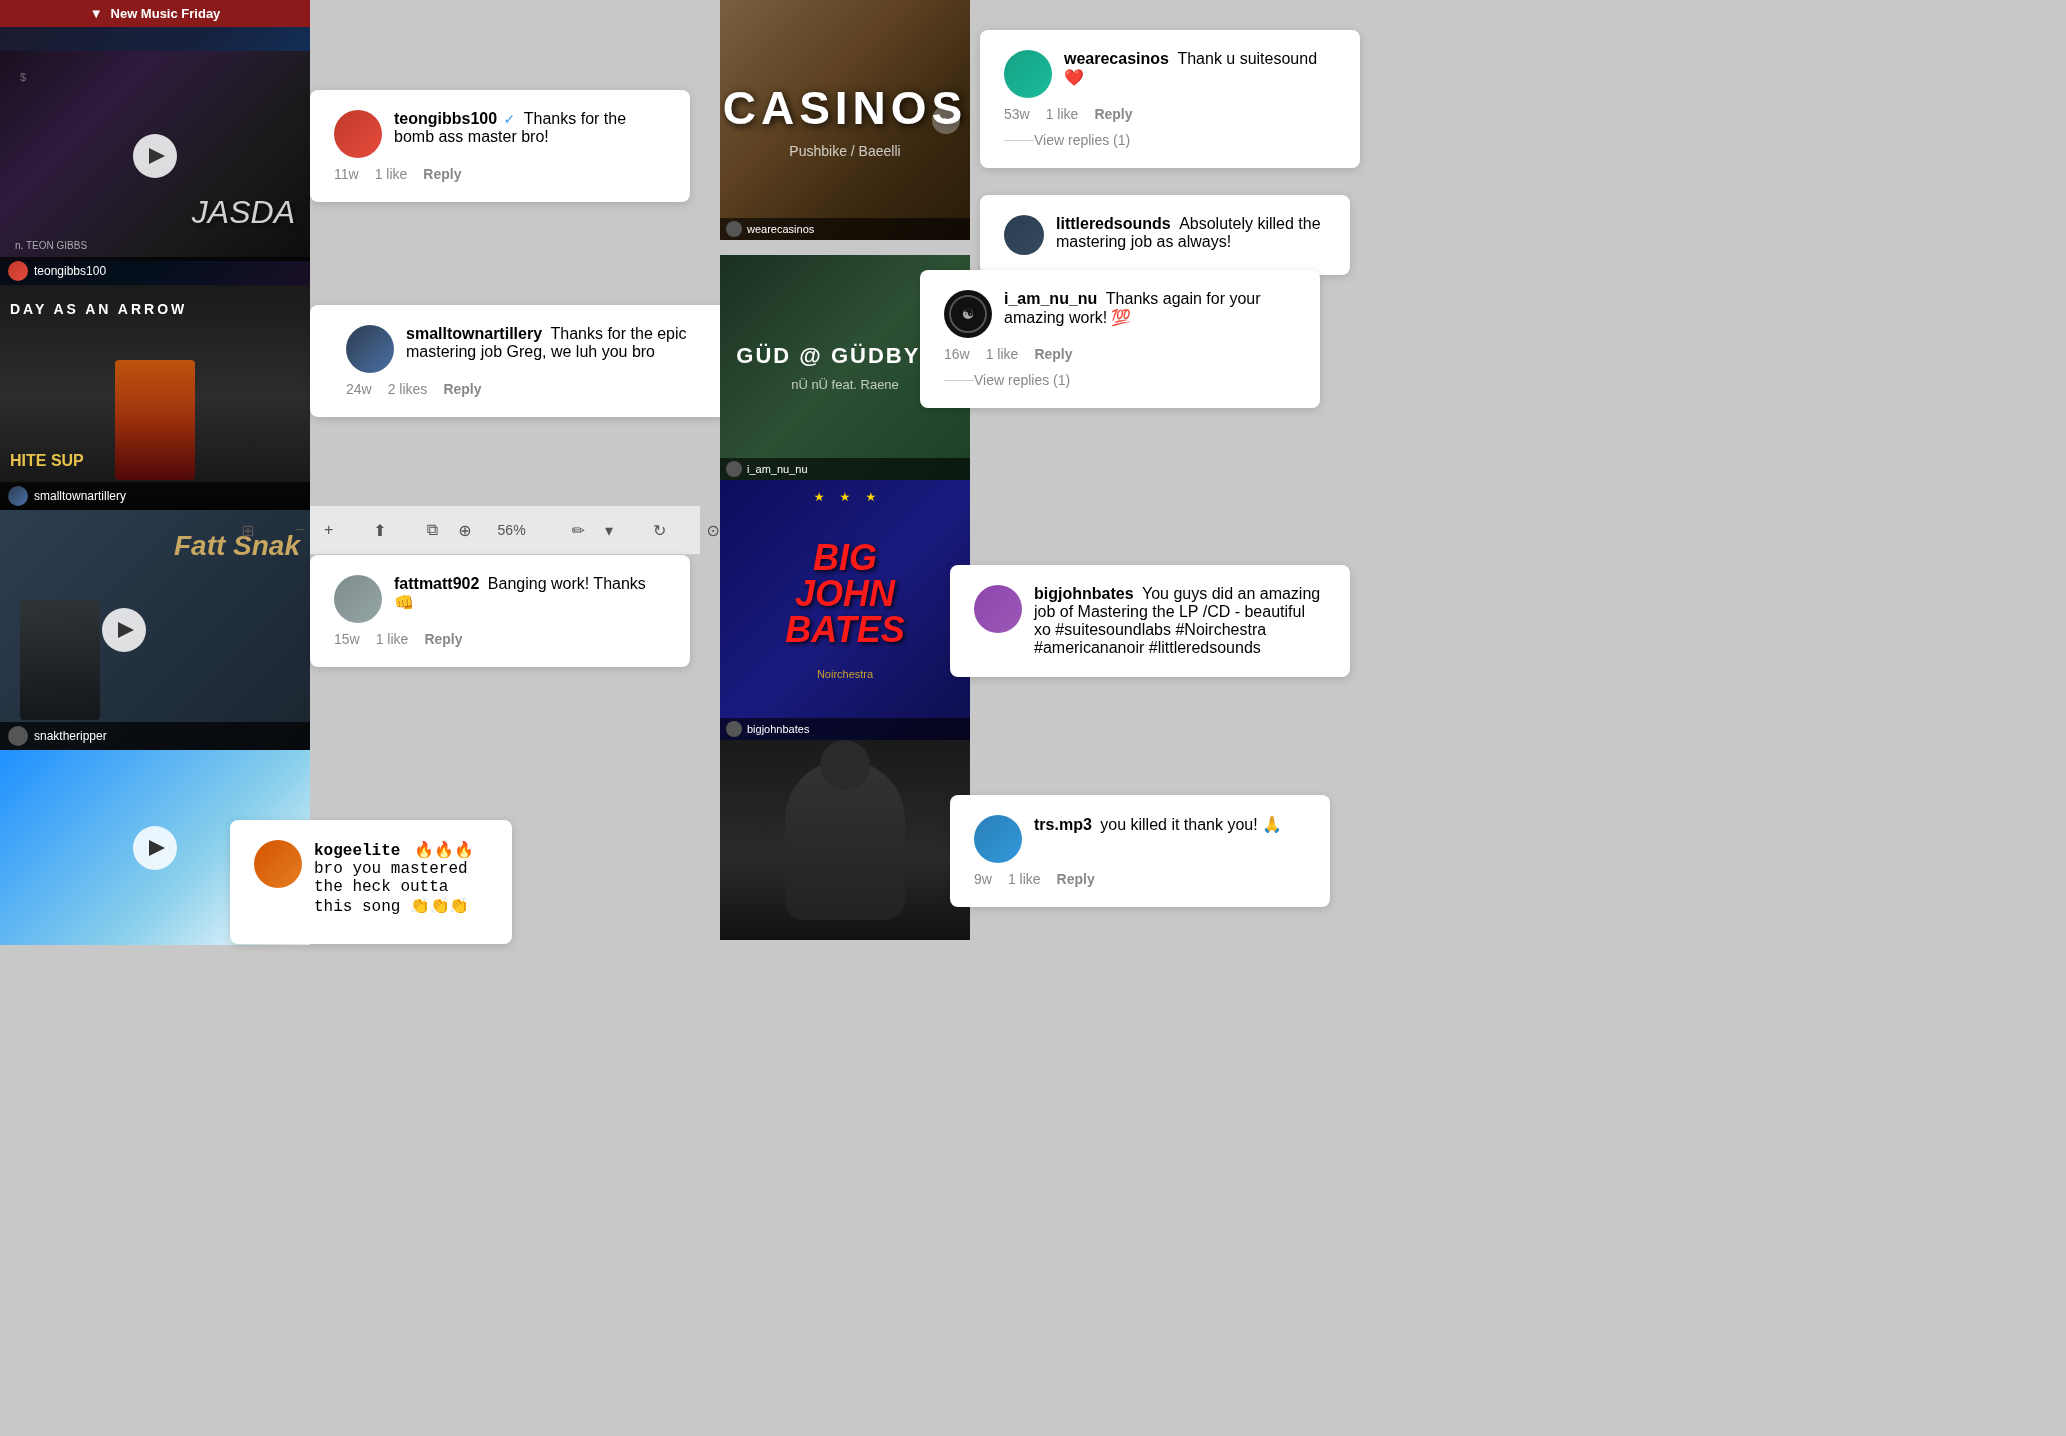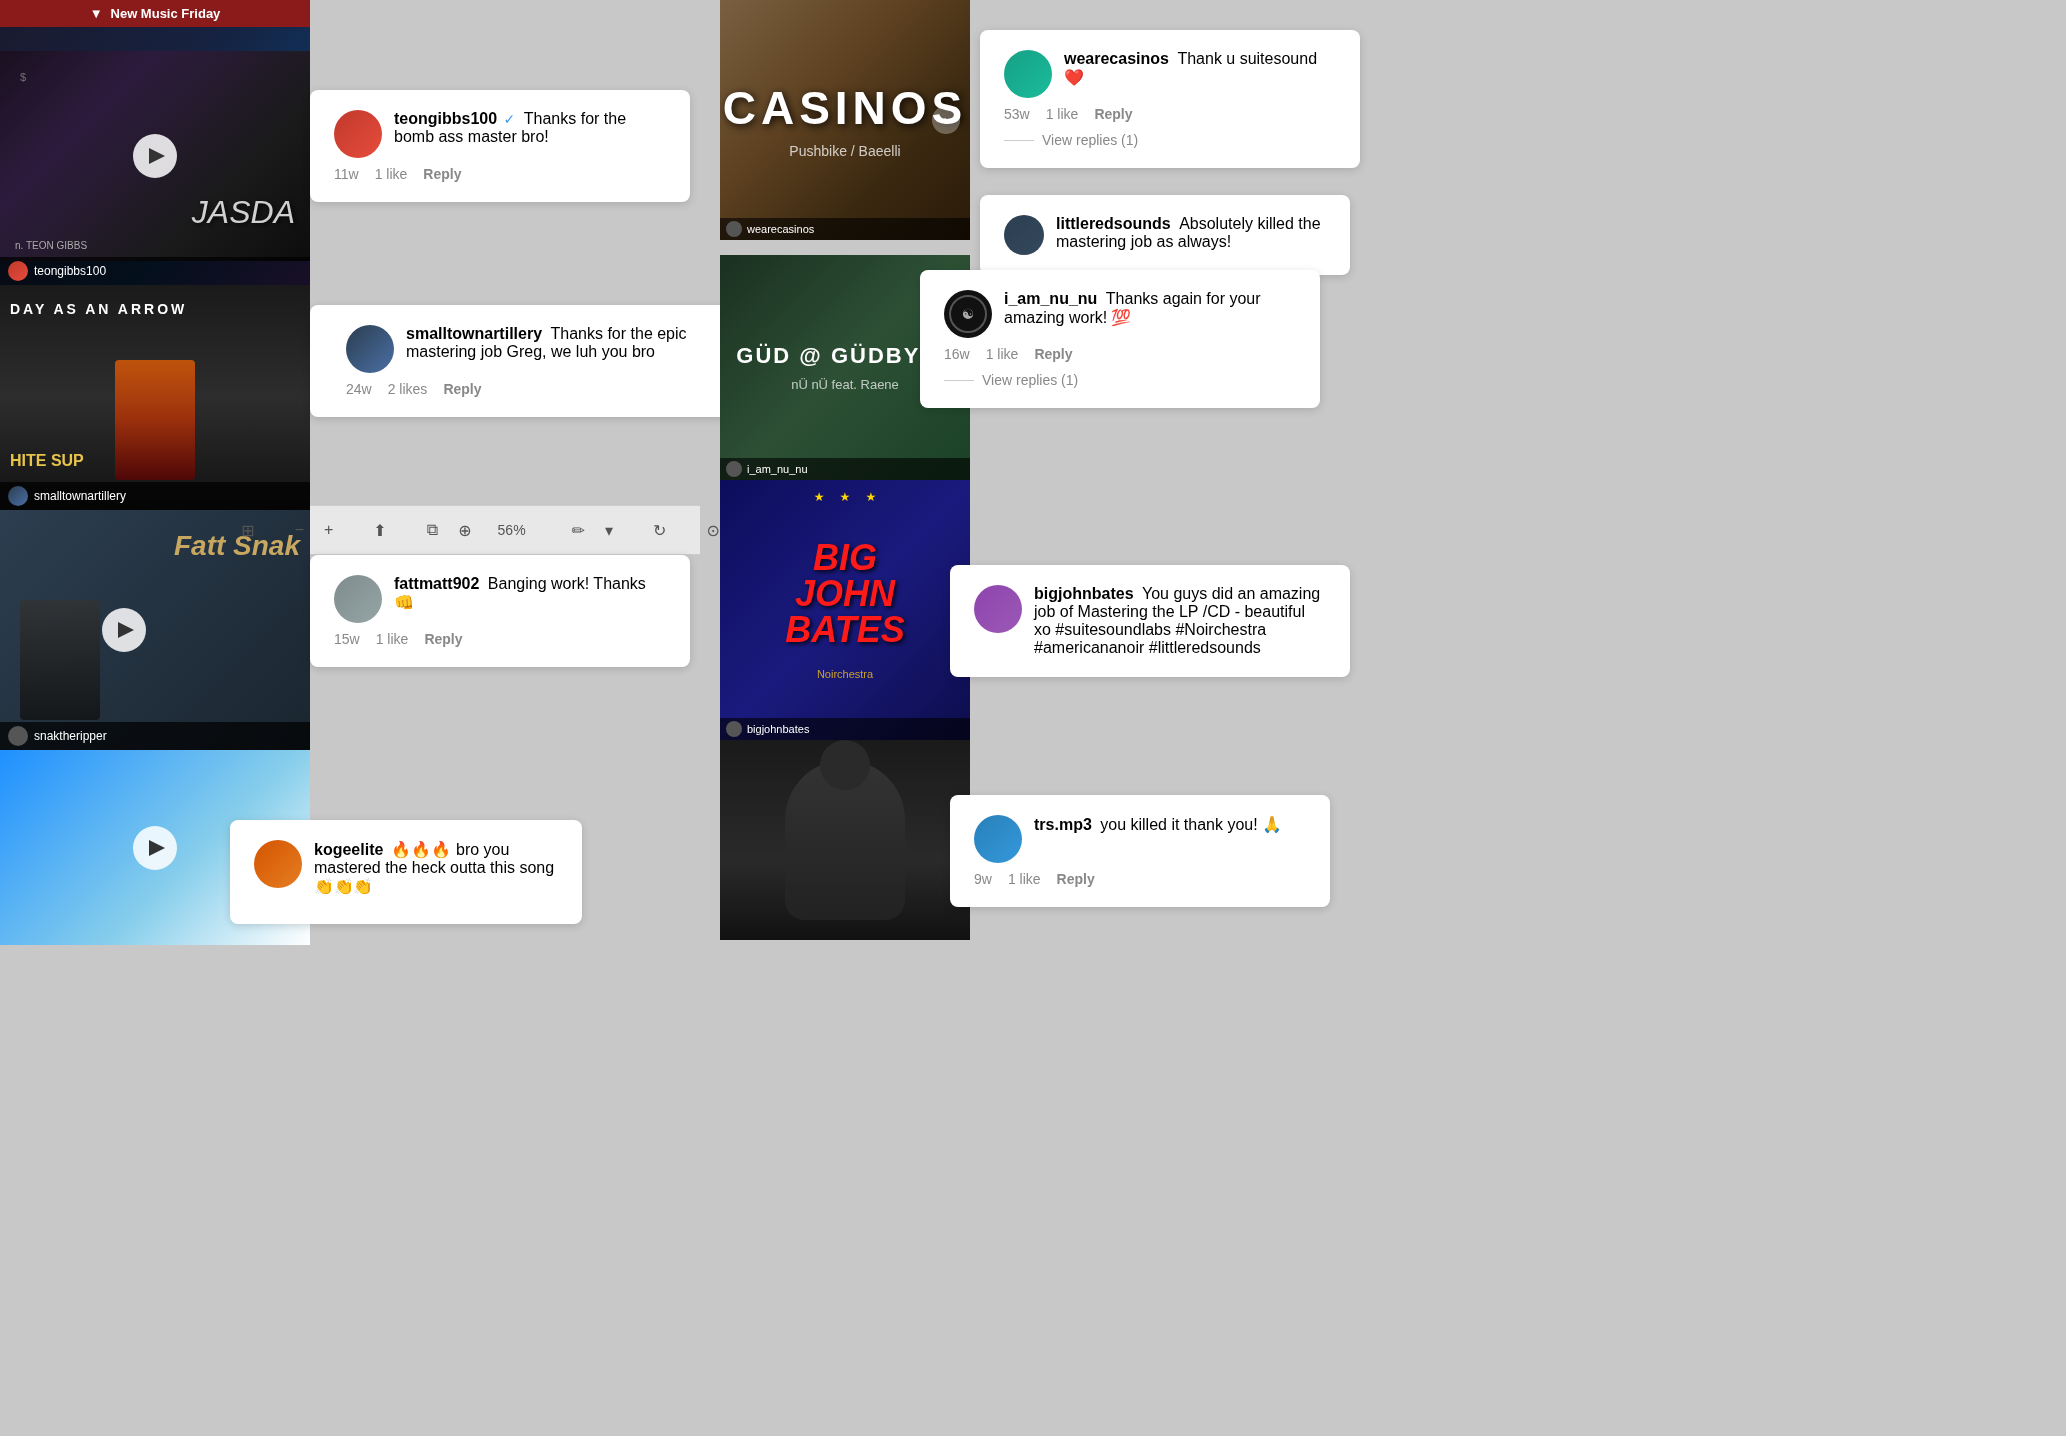--- a/index.html
+++ b/index.html
@@ -292,21 +292,21 @@
     .reply-btn {
       color: #888;
       font-weight: 600;
       font-size: 14px;
       cursor: pointer;
     }
 
     .view-replies {
       display: flex;
       align-items: center;
-      gap: 8px;
+      gap: 0;
       margin-top: 10px;
       color: #888;
       font-size: 14px;
     }
 
     .view-replies-line {
       width: 30px;
       height: 1px;
       background: #ccc;
     }
@@ -548,21 +548,21 @@
       <span class="comment-body">Banging work! Thanks 👊</span>
     </div>
   </div>
   <div class="comment-meta">
     <span>15w</span>
     <span>1 like</span>
     <span class="reply-btn">Reply</span>
   </div>
 </div>
 
-<div class="comment-card" style="left:230px;top:820px;width:352px;">
+<div class="comment-card" style="left:230px;top:820px;width:282px;font-family:Liberation Mono, monospace;">
   <div class="comment-header">
     <div class="commenter-avatar av-kogee"></div>
     <div class="comment-text-block">
       <span class="commenter-name">kogeelite</span>
       <span class="comment-body">🔥🔥🔥 bro you mastered the heck outta this song 👏👏👏</span>
     </div>
   </div>
 </div>
 
 <div style="position:absolute;left:720px;top:0;width:250px;height:240px;background:linear-gradient(135deg,#7a6040 0%,#5c4020 40%,#3a2810 70%,#2a1a08 100%);overflow:hidden;">

